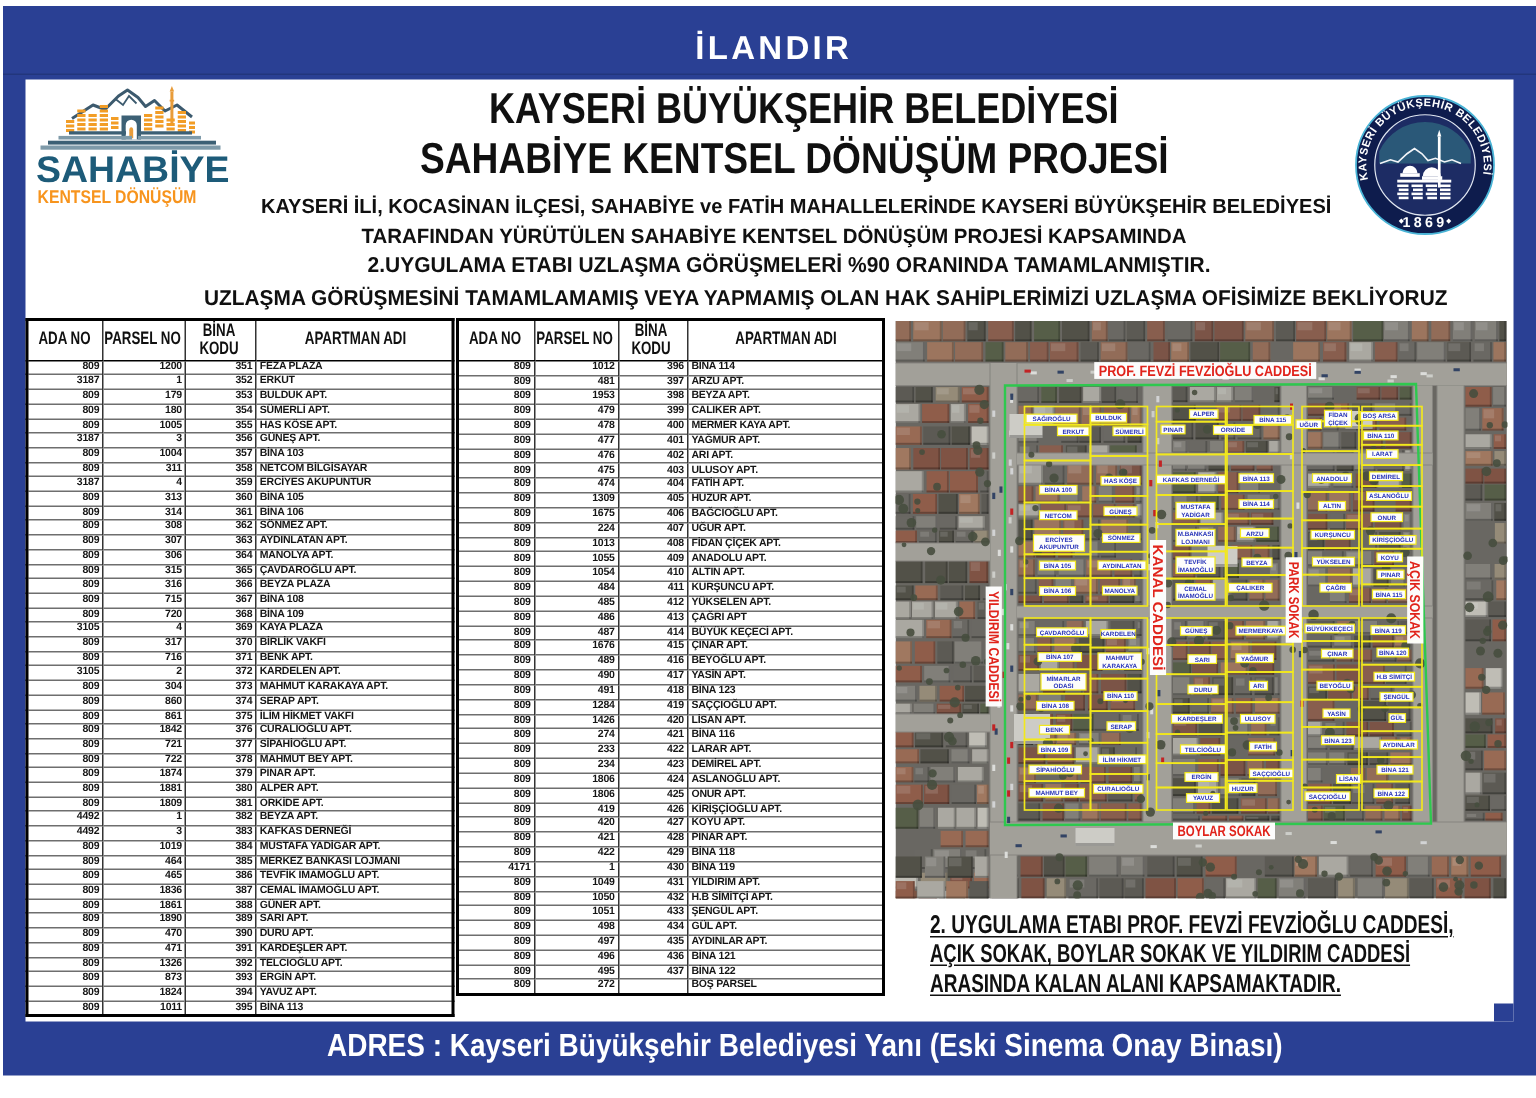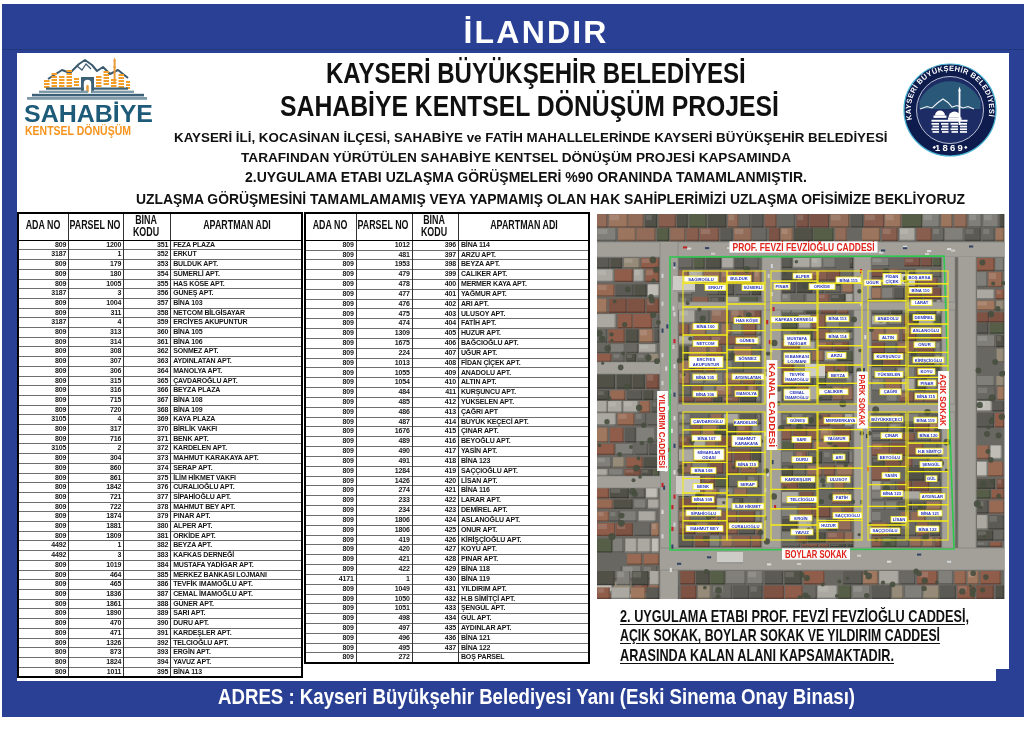--- a/index.html
+++ b/index.html
@@ -10,21 +10,21 @@
 .tbl td.l{text-align:left;padding-left:2px}
 .ttl{color:#101010;font-weight:bold;white-space:nowrap}
 .hdr{position:absolute;font-weight:bold;color:#101010;font-size:12px;line-height:12px;white-space:nowrap}
 </style></head>
 <body>
 
 <div class="abs" style="left:2px;top:4px;width:1022px;height:713px;background:#2a4094"></div>
 
 <div class="abs" style="left:2px;top:48.5px;width:1022px;height:1.5px;background:#22367c"></div>
 
-<div class="abs ttl" style="left:463.5px;top:15.8px;color:#fff;font-size:32px;line-height:32px;letter-spacing:2.2px">İLANDIR</div>
+<div class="abs ttl" style="left:463.5px;top:15.8px;color:#fff;font-size:22px;line-height:32px;letter-spacing:2.2px">İLANDIR</div>
 
 <div class="abs" style="left:17px;top:53px;width:992px;height:628px;background:#fff"></div>
 
 <div class="abs" style="left:996px;top:669px;width:13px;height:12px;background:#2a4094"></div>
 
 <div class="abs ttl" style="left:325.8px;top:59.0px;font-size:28.9px;line-height:28.9px;transform:scaleX(0.8316);transform-origin:left top;">KAYSERİ BÜYÜKŞEHİR BELEDİYESİ</div>
 
 <div class="abs ttl" style="left:280.0px;top:91.8px;font-size:28.9px;line-height:28.9px;transform:scaleX(0.8571);transform-origin:left top;">SAHABİYE KENTSEL DÖNÜŞÜM PROJESİ</div>
 
 <div class="abs ttl" style="left:173.5px;top:131.4px;font-size:13.6px;line-height:13.6px;transform:scaleX(0.9827);transform-origin:left top;">KAYSERİ İLİ, KOCASİNAN İLÇESİ, SAHABİYE ve FATİH MAHALLELERİNDE KAYSERİ BÜYÜKŞEHİR BELEDİYESİ</div>

